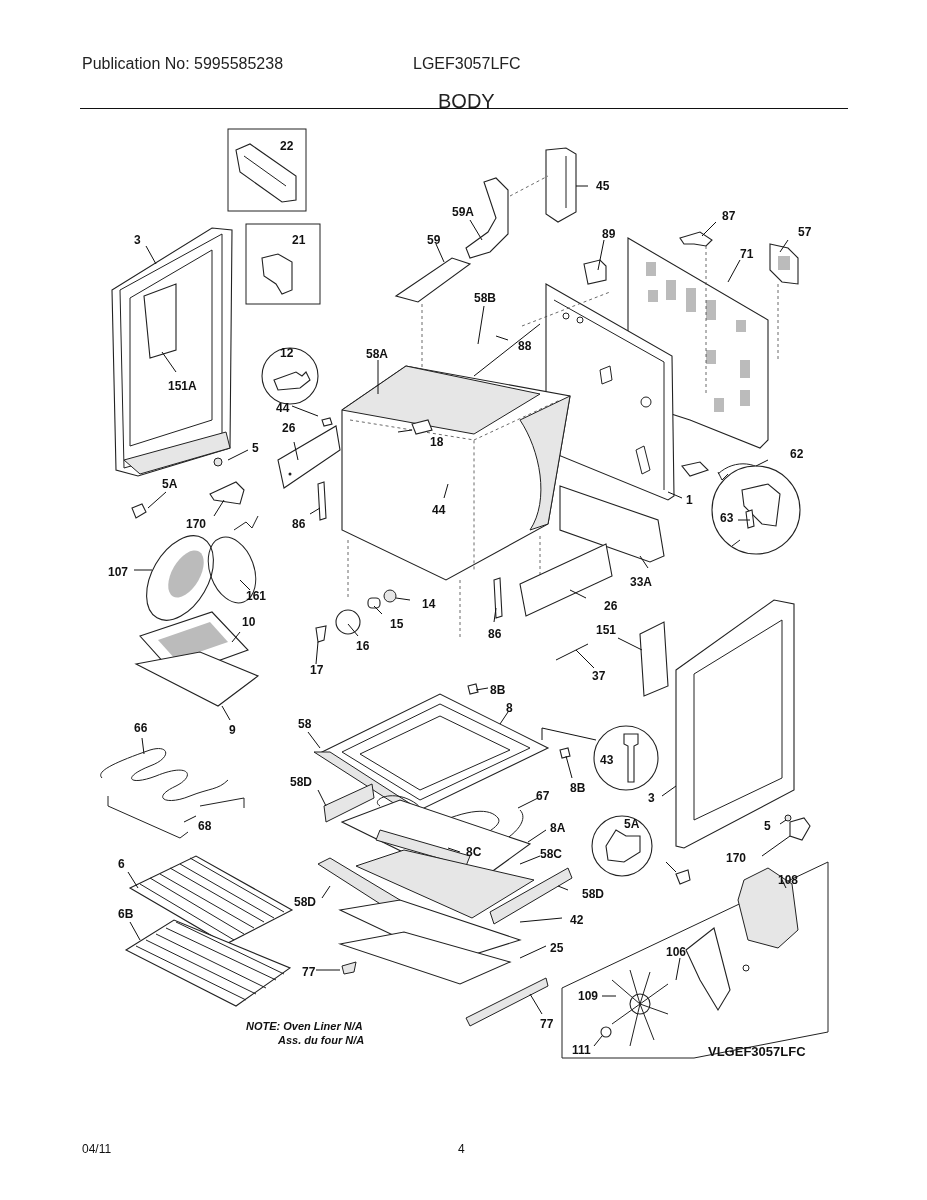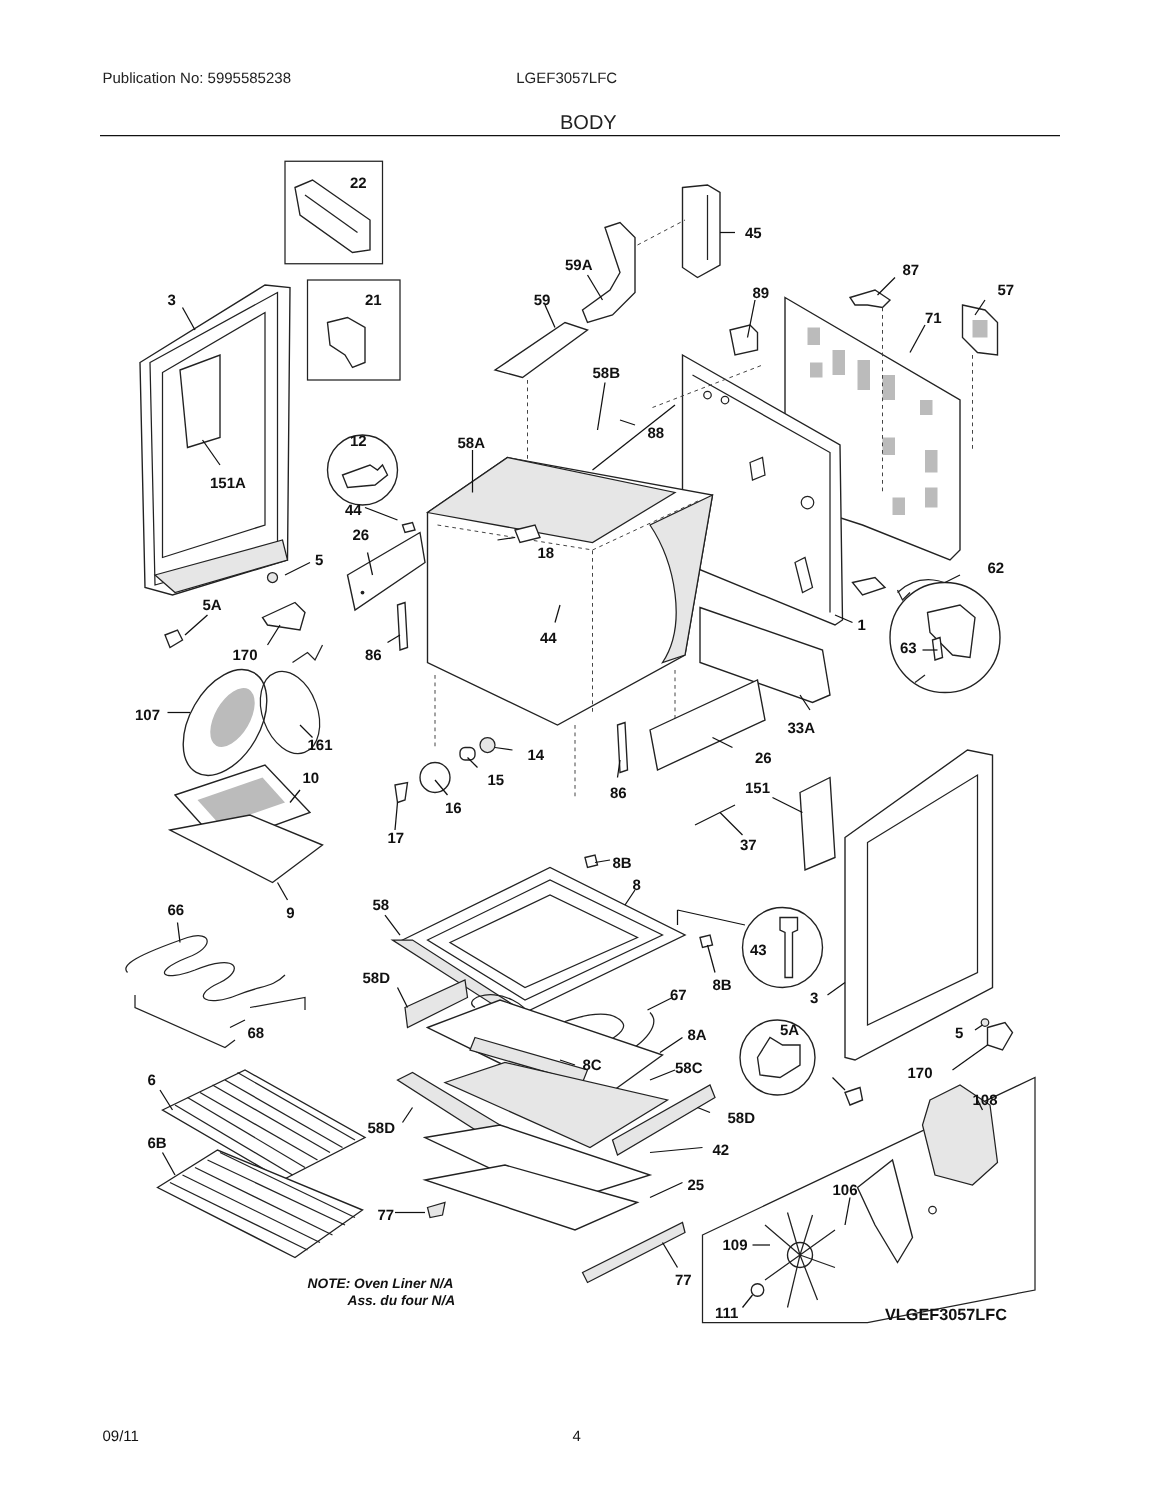--- a/index.html
+++ b/index.html
@@ -1,21 +1,21 @@
 <!DOCTYPE html>
 <html><head>
 <meta charset="utf-8">
 <style>
   html, body { margin: 0; padding: 0; background: #ffffff; }
   body { width: 927px; height: 1200px; position: relative; overflow: hidden;
          font-family: "Liberation Sans", sans-serif; color: #111; }
-  .hdr { position: absolute; font-size: 12px; color: #222; }
+  .hdr { position: absolute; font-size: 16px; color: #222; }
   #pub { left: 82px; top: 55px; }
   #model { left: 413px; top: 55px; }
-  #section { left: 448px; top: 90px; font-size: 16px; }
+  #section { left: 438px; top: 90px; font-size: 20px; }
   #rule { position: absolute; left: 80px; top: 108px; width: 768px; height: 0; border-top: 1px solid #111; }
   #foot-date { position: absolute; left: 82px; top: 1142px; font-size: 12px; }
   #foot-page { position: absolute; left: 458px; top: 1142px; font-size: 12px; }
   svg#diagram { position: absolute; left: 0; top: 0; width: 927px; height: 1200px; }
   .lbl { font-family: "Liberation Sans", sans-serif; font-weight: bold; font-size: 12px; fill: #111; }
   .note { font-family: "Liberation Sans", sans-serif; font-weight: bold; font-style: italic; font-size: 11px; fill: #111; }
   .code { font-family: "Liberation Sans", sans-serif; font-weight: bold; font-size: 13px; fill: #111; }
   .part { fill: #fff; stroke: #222; stroke-width: 1.1; }
   .gray { fill: #e6e6e6; stroke: #222; stroke-width: 1; }
   .thin { fill: none; stroke: #222; stroke-width: 1; }
@@ -387,14 +387,14 @@
   <text class="lbl" x="302" y="976">77</text>
   <text class="lbl" x="578" y="1000">109</text>
   <text class="lbl" x="540" y="1028">77</text>
   <text class="lbl" x="572" y="1054">111</text>
 
   <text class="note" x="246" y="1030">NOTE: Oven Liner N/A</text>
   <text class="note" x="278" y="1044">Ass. du four N/A</text>
   <text class="code" x="708" y="1056">VLGEF3057LFC</text>
 </svg>
 
-<div id="foot-date">09/11</div>
+<div id="foot-date">04/11</div>
 <div id="foot-page">4</div>
 
 </body></html>

